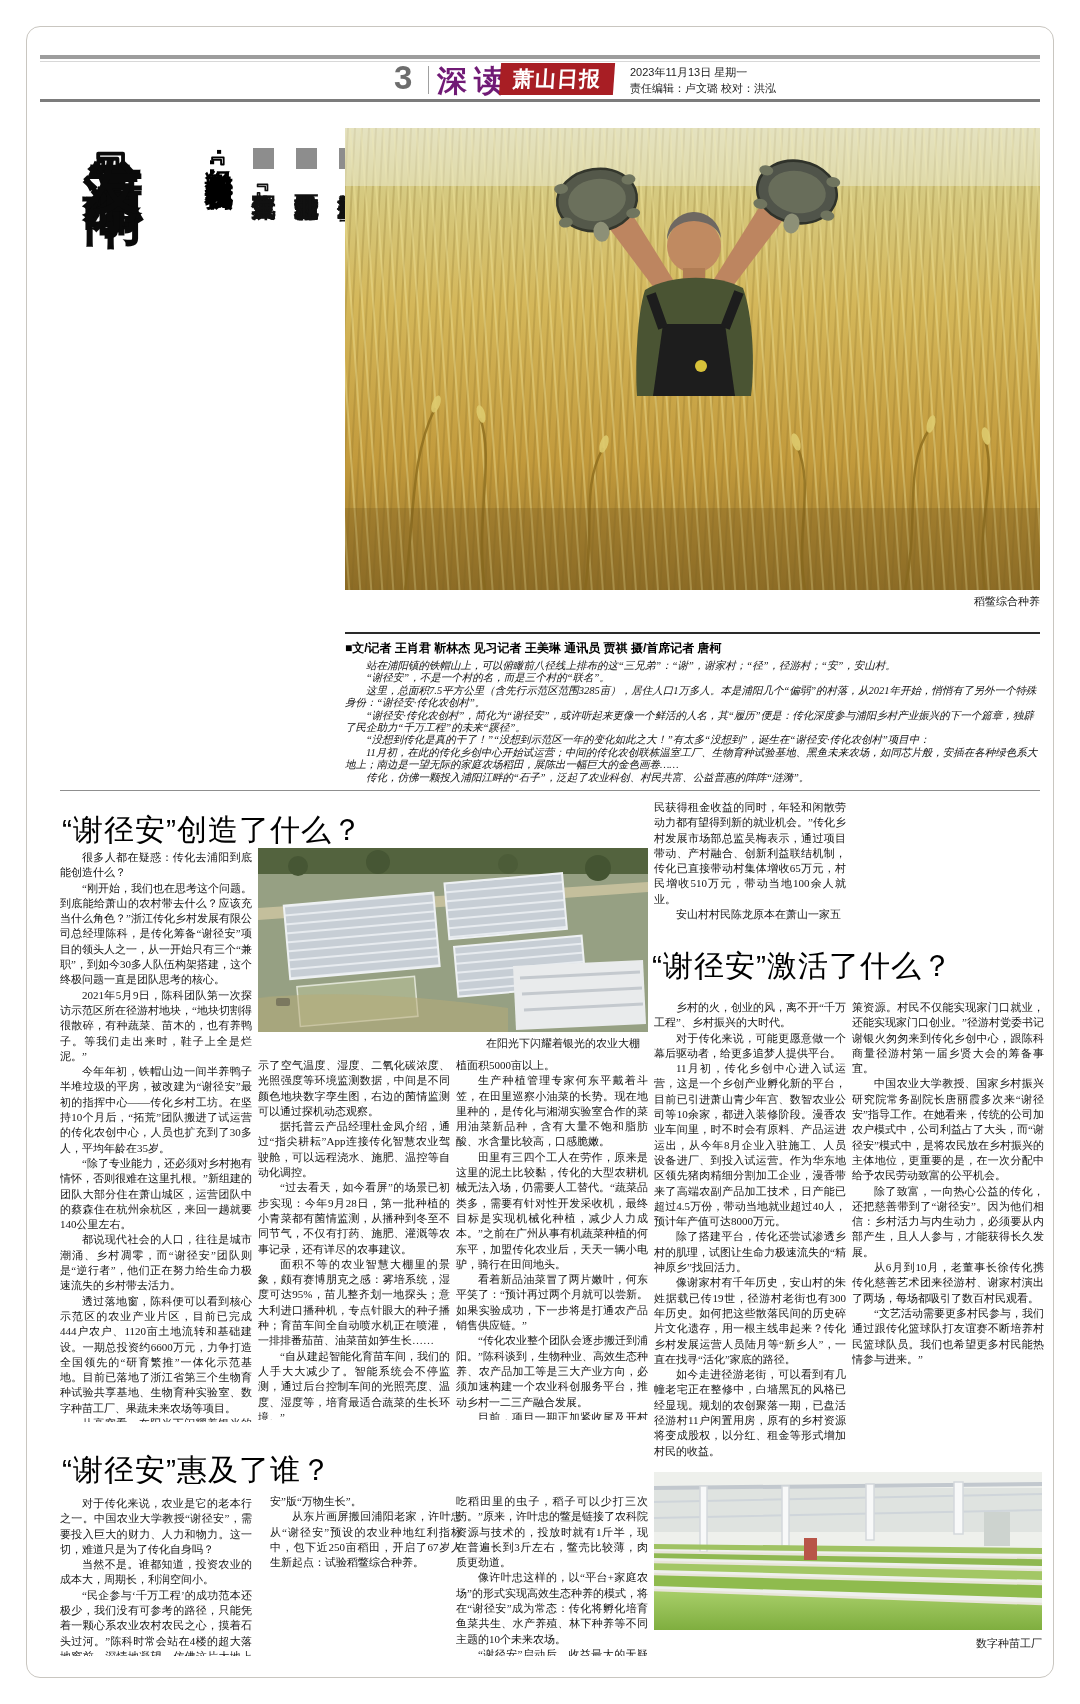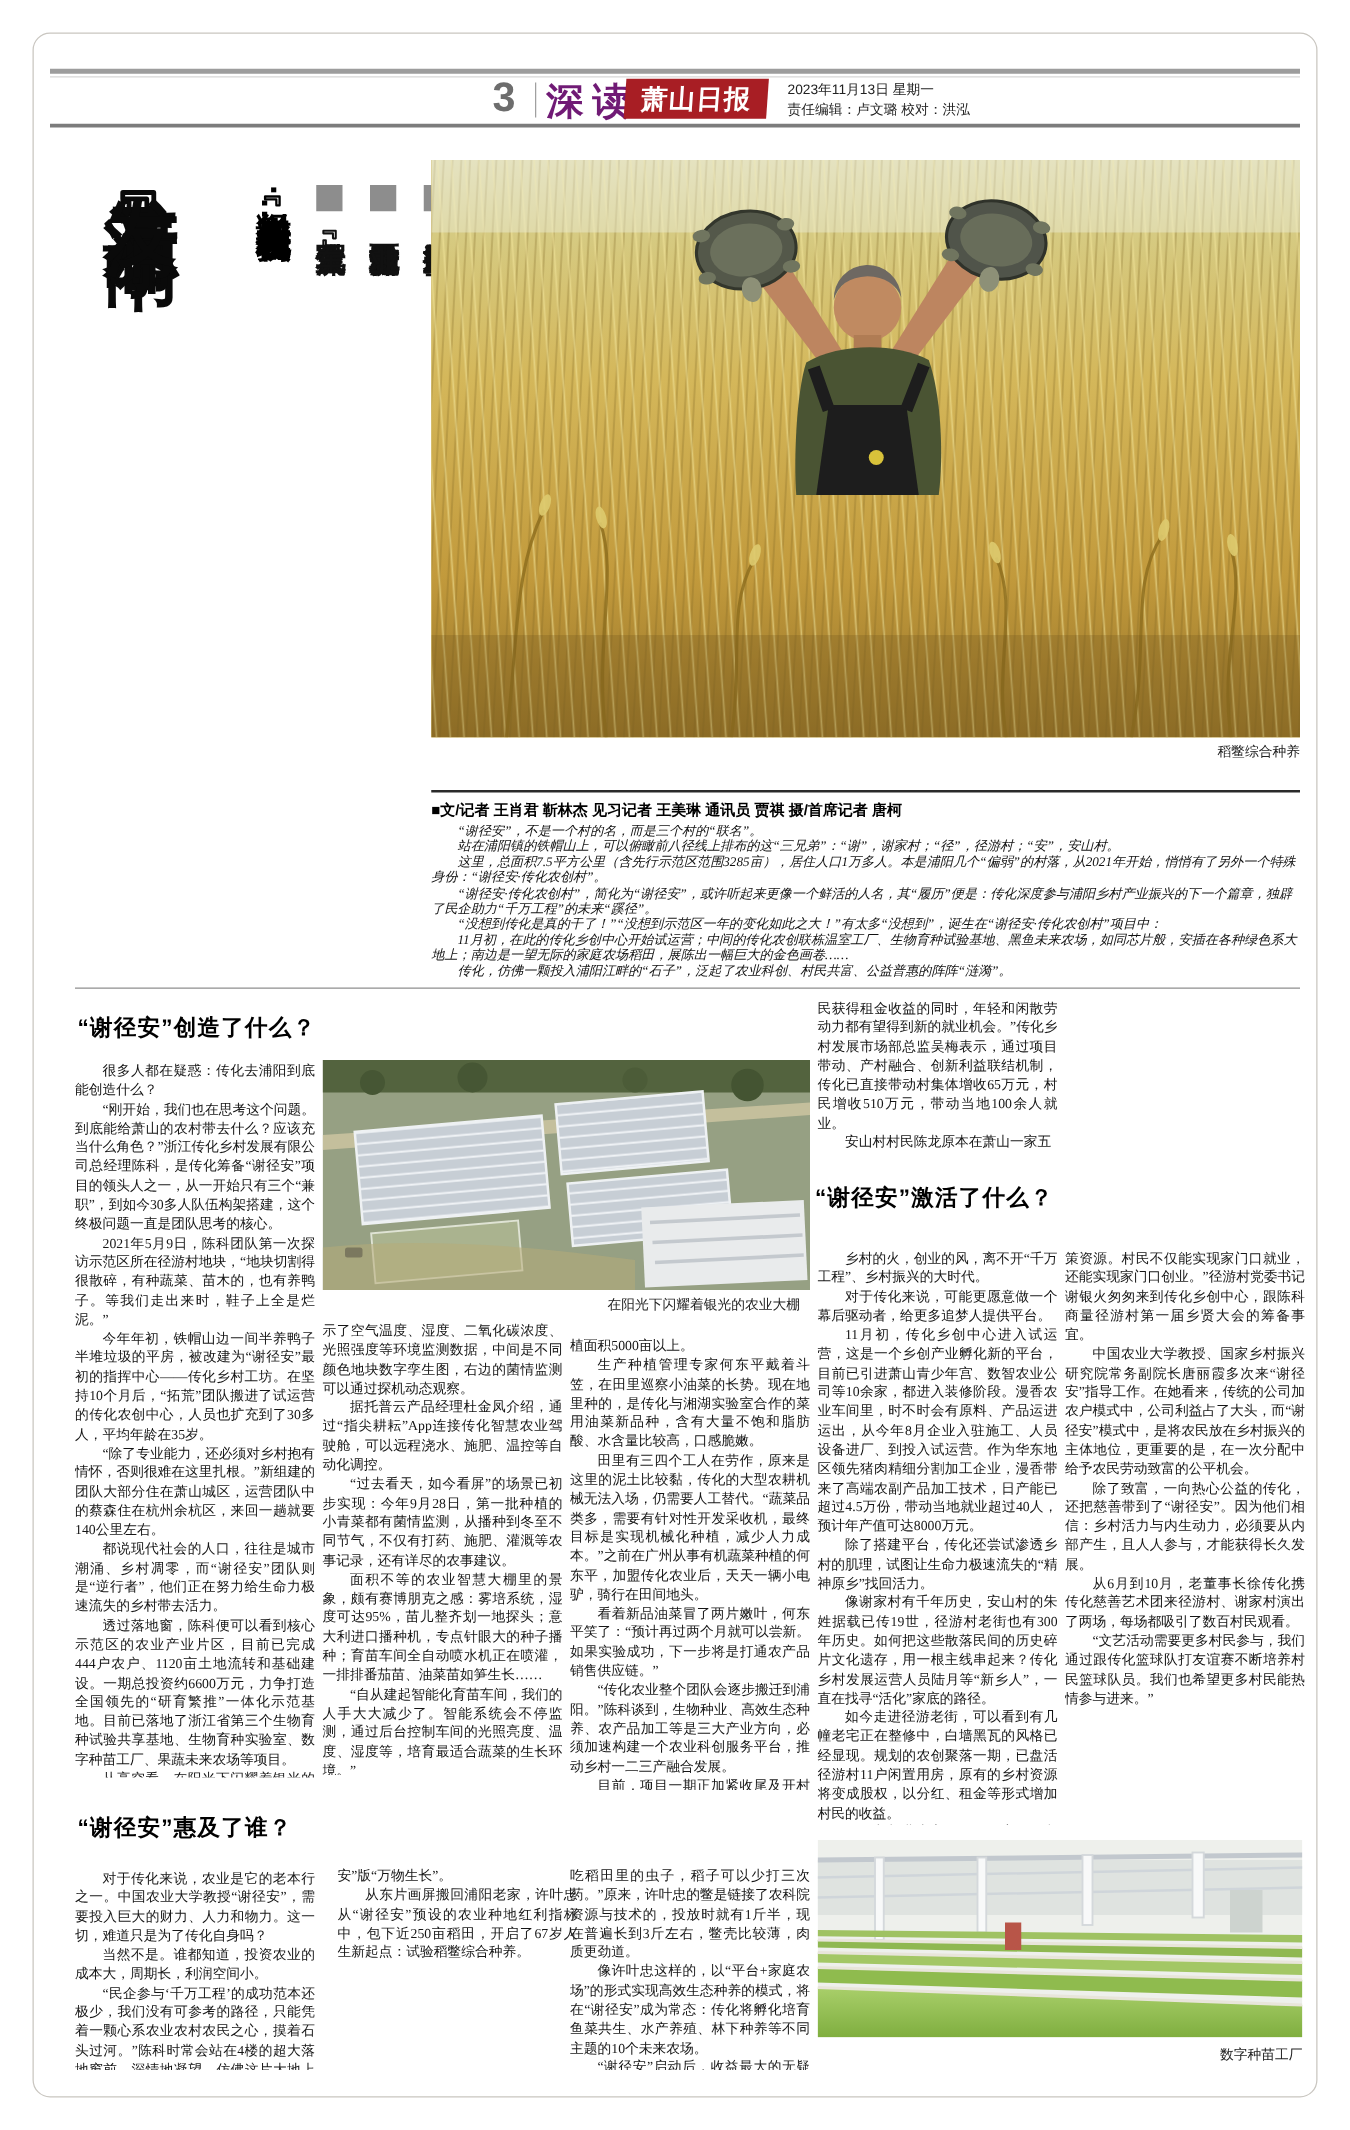--- a/index.html
+++ b/index.html
@@ -33,21 +33,21 @@
   .byline{left:345px;top:640px;width:695px;font-size:12px;font-weight:600;color:#000;}
   .lede{left:345px;top:660px;width:695px;height:126px;overflow:hidden;
         font-family:"Liberation Serif",serif;font-style:italic;font-size:10.5px;line-height:12.4px;color:#111;}
   .lede p{margin:0;text-indent:2em;}
   .rule-body{left:60px;top:790px;width:980px;height:1px;background:#8f8f8f;}
   
   .col{position:absolute;width:192px;font-family:"Liberation Serif",serif;font-size:11px;line-height:15.3px;
        text-align:justify;color:#151515;overflow:hidden;}
   .col p{margin:0;text-indent:2em;}
   .cont p:first-child{text-indent:0;}
-  .sec-head{position:absolute;font-size:18px;font-weight:700;color:#000;letter-spacing:1px;white-space:nowrap;
+  .sec-head{position:absolute;font-size:30px;font-weight:400;color:#000;letter-spacing:1px;white-space:nowrap;
             font-family:"Liberation Sans",sans-serif;}
   .photo-box{position:absolute;overflow:hidden;}
 </style>
 </head>
 <body>
 
 <div class="sheet">
   <div class="frame abs"></div>
 
   <div class="abs rule-top"></div>
@@ -145,22 +145,22 @@
       </g>
       <rect y="380" width="695" height="82" fill="#6e521c" opacity="0.25"></rect>
     </svg>
   </div>
   <div class="abs caption cap-lead">稻鳖综合种养</div>
 
   <div class="abs byline-rule"></div>
   <div class="abs byline">■文/记者 王肖君 靳林杰 见习记者 王美琳 通讯员 贾祺 摄/首席记者 唐柯</div>
 
   <div class="abs lede">
+      <p>站在浦阳镇的铁帽山上，可以俯瞰前八径线上排布的这“三兄弟”：“谢”，谢家村；“径”，径游村；“安”，安山村。</p>
       <p>“谢径安”，不是一个村的名，而是三个村的“联名”。</p>
-      <p>站在浦阳镇的铁帽山上，可以俯瞰前八径线上排布的这“三兄弟”：“谢”，谢家村；“径”，径游村；“安”，安山村。</p>
       <p>这里，总面积7.5平方公里（含先行示范区范围3285亩），居住人口1万多人。本是浦阳几个“偏弱”的村落，从2021年开始，悄悄有了另外一个特殊身份：“谢径安·传化农创村”。</p>
       <p>“谢径安·传化农创村”，简化为“谢径安”，或许听起来更像一个鲜活的人名，其“履历”便是：传化深度参与浦阳乡村产业振兴的下一个篇章，独辟了民企助力“千万工程”的未来“蹊径”。</p>
       <p>“没想到传化是真的干了！”“没想到示范区一年的变化如此之大！”有太多“没想到”，诞生在“谢径安·传化农创村”项目中：</p>
       <p>11月初，在此的传化乡创中心开始试运营；中间的传化农创联栋温室工厂、生物育种试验基地、黑鱼未来农场，如同芯片般，安插在各种绿色系大地上；南边是一望无际的家庭农场稻田，展陈出一幅巨大的金色画卷……</p>
       <p>传化，仿佛一颗投入浦阳江畔的“石子”，泛起了农业科创、村民共富、公益普惠的阵阵“涟漪”。</p>
     </div>
   <div class="abs rule-body"></div>
 
   <div class="sec-head" style="left:62px;top:810px;">“谢径安”创造了什么？</div>
   <div class="col" style="left:60px;top:850px;height:572px;">
@@ -203,21 +203,21 @@
   </div>
   <div class="abs caption" style="left:258px;top:1036px;width:382px;">在阳光下闪耀着银光的农业大棚</div>
 
   <div class="col cont" style="left:258px;top:1058px;height:362px;">
       <p>示了空气温度、湿度、二氧化碳浓度、光照强度等环境监测数据，中间是不同颜色地块数字孪生图，右边的菌情监测可以通过探机动态观察。</p>
       <p>据托普云产品经理杜金凤介绍，通过“指尖耕耘”App连接传化智慧农业驾驶舱，可以远程浇水、施肥、温控等自动化调控。</p>
       <p>“过去看天，如今看屏”的场景已初步实现：今年9月28日，第一批种植的小青菜都有菌情监测，从播种到冬至不同节气，不仅有打药、施肥、灌溉等农事记录，还有详尽的农事建议。</p>
       <p>面积不等的农业智慧大棚里的景象，颇有赛博朋克之感：雾培系统，湿度可达95%，苗儿整齐划一地探头；意大利进口播种机，专点针眼大的种子播种；育苗车间全自动喷水机正在喷灌，一排排番茄苗、油菜苗如笋生长……</p>
       <p>“自从建起智能化育苗车间，我们的人手大大减少了。智能系统会不停监测，通过后台控制车间的光照亮度、温度、湿度等，培育最适合蔬菜的生长环境。”</p>
     </div>
-  <div class="col cont" style="left:456px;top:1058px;height:362px;margin-top:12px;">
+  <div class="col cont" style="left:456px;top:1058px;height:362px;">
       <p>植面积5000亩以上。</p>
       <p>生产种植管理专家何东平戴着斗笠，在田里巡察小油菜的长势。现在地里种的，是传化与湘湖实验室合作的菜用油菜新品种，含有大量不饱和脂肪酸、水含量比较高，口感脆嫩。</p>
       <p>田里有三四个工人在劳作，原来是这里的泥土比较黏，传化的大型农耕机械无法入场，仍需要人工替代。“蔬菜品类多，需要有针对性开发采收机，最终目标是实现机械化种植，减少人力成本。”之前在广州从事有机蔬菜种植的何东平，加盟传化农业后，天天一辆小电驴，骑行在田间地头。</p>
       <p>看着新品油菜冒了两片嫩叶，何东平笑了：“预计再过两个月就可以尝新。如果实验成功，下一步将是打通农产品销售供应链。”</p>
       <p>“传化农业整个团队会逐步搬迁到浦阳。”陈科谈到，生物种业、高效生态种养、农产品加工等是三大产业方向，必须加速构建一个农业科创服务平台，推动乡村一二三产融合发展。</p>
       <p>目前，项目一期正加紧收尾及开村筹备中，预计明年春天正式对外亮相。</p>
     </div>
 
   <div class="col cont" style="left:654px;top:800px;height:136px;">
       <p>民获得租金收益的同时，年轻和闲散劳动力都有望得到新的就业机会。”传化乡村发展市场部总监吴梅表示，通过项目带动、产村融合、创新利益联结机制，传化已直接带动村集体增收65万元，村民增收510万元，带动当地100余人就业。</p>

